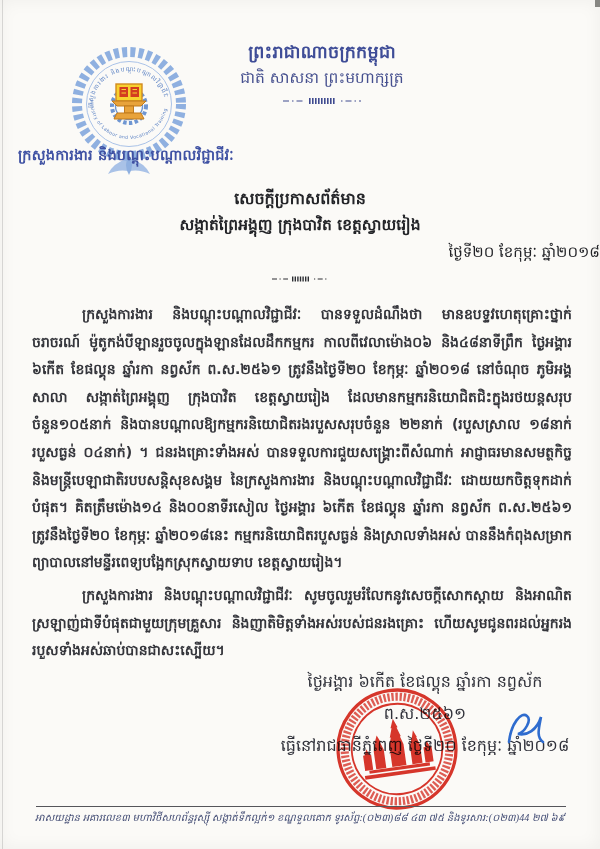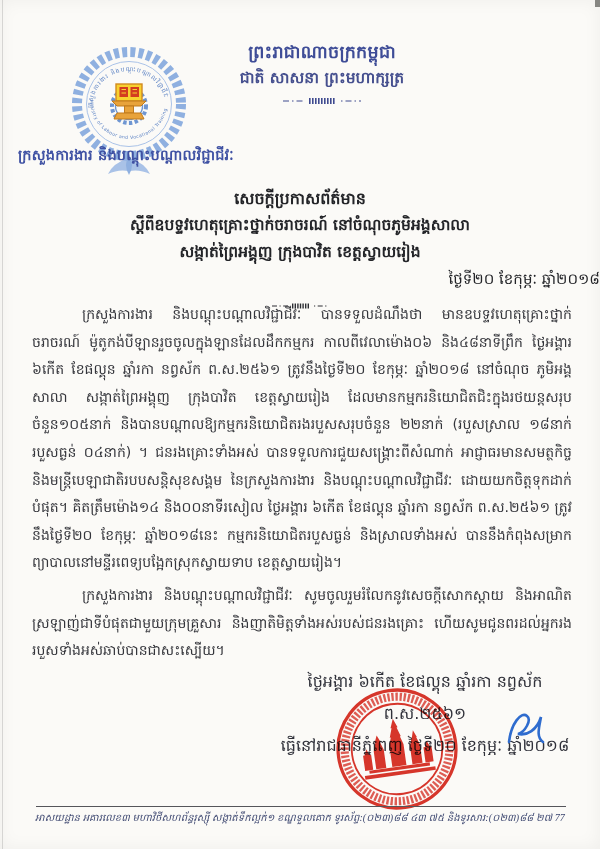--- a/index.html
+++ b/index.html
@@ -16,41 +16,41 @@
   }
   .page::before{ 
     content:"";position:absolute;left:2px;top:0;bottom:0;width:1px;
     background:rgba(120,120,120,.25);
   }
   .corner-speck{position:absolute;right:0;top:0;width:5px;height:7px;background:#6a6a66;opacity:.8;}
 
   
   .header-center{position:absolute;left:44px;right:0;top:39px;text-align:center;color:#3e4c97;}
   .kingdom{font-size:17.5px;font-weight:700;letter-spacing:.3px;line-height:26px;}
-  .motto{font-size:15.5px;font-weight:700;color:#46508f;line-height:25px;margin-top:1px;}
+  .motto{font-size:15.5px;font-weight:400;color:#46508f;line-height:25px;margin-top:1px;}
   .orn-divider{display:inline-block;margin-top:4px;}
 
   .emblem{position:absolute;left:62px;top:36px;width:134px;height:146px;}
 
   .ministry-line{
     position:absolute;left:18px;top:146px;
     font-size:14.5px;font-weight:700;color:#3f51a3;letter-spacing:.2px;
   }
 
   
   .title-block{position:absolute;left:0;right:0;top:185px;text-align:center;color:#232428;}
   .title-l1{font-size:16px;font-weight:800;line-height:27px;}
   .title-l2,.title-l3{font-size:15.5px;font-weight:800;line-height:27px;}
   .title-l4{font-size:15px;font-weight:400;line-height:26px;text-align:right;}
   .title-divider{margin-top:3px;}
 
   
   .body-text{
     position:absolute;left:32px;right:28px;top:301px;height:358px;overflow:hidden;
-    font-size:14px;line-height:27.6px;color:#34353b;text-align:justify;
+    font-size:14px;line-height:27.6px;color:#34353b;text-align:justify;font-weight:bold;
   }
   .body-text p{margin:0 0 5px 0;text-indent:50px;}
 
   
   .date-block{
     position:absolute;left:268px;right:18px;top:666px;text-align:center;
     font-size:16px;font-weight:500;color:#30313a;line-height:32px;
   }
 
   
@@ -123,21 +123,20 @@
       <line x1="0" y1="5" x2="20" y2="5" stroke="#3f4a8f" stroke-width="1" stroke-dasharray="6 3 1.5 3"></line>
       <line x1="26" y1="5" x2="52" y2="5" stroke="#3f4a8f" stroke-width="6" stroke-dasharray="1.6 1.4"></line>
       <line x1="58" y1="5" x2="78" y2="5" stroke="#3f4a8f" stroke-width="1" stroke-dasharray="1.5 3 6 3"></line>
     </svg>
   </div>
 
   <div class="ministry-line">ក្រសួងការងារ និងបណ្ដុះបណ្ដាលវិជ្ជាជីវៈ</div>
 
   <div class="title-block">
     <div class="title-l1">សេចក្ដីប្រកាសព័ត៌មាន</div>
-    <div class="title-l2">ស្ដីពីឧបទ្ទវហេតុគ្រោះថ្នាក់ចរាចរណ៍ នៅចំណុចភូមិអង្គសាលា</div>
     <div class="title-l3">សង្កាត់ព្រៃអង្គុញ ក្រុងបាវិត ខេត្តស្វាយរៀង</div>
     <div class="title-l4">ថ្ងៃទី២០ ខែកុម្ភៈ ឆ្នាំ២០១៨</div>
     <div class="title-divider">
       <svg width="56" height="8" viewBox="0 0 56 8">
         <line x1="0" y1="4" x2="16" y2="4" stroke="#2c2d33" stroke-width="1" stroke-dasharray="5 2.5 1.2 2.5"></line>
         <line x1="20" y1="4" x2="38" y2="4" stroke="#2c2d33" stroke-width="5" stroke-dasharray="1.4 1.2"></line>
         <line x1="42" y1="4" x2="56" y2="4" stroke="#2c2d33" stroke-width="1" stroke-dasharray="1.2 2.5 5 2.5"></line>
       </svg>
     </div>
   </div>
@@ -177,15 +176,15 @@
     </svg>
   </div>
 
   <div class="signature">
     <svg viewBox="0 0 52 46" width="52" height="46">
       <path d="M7 36 C 9 18, 19 5, 25 10 C 30 14, 23 26, 16 28 C 25 30, 35 24, 39 11 C 37 22, 34 31, 41 36" fill="none" stroke="#2f6cce" stroke-width="2.6" stroke-linecap="round"></path>
     </svg>
   </div>
 
   <div class="footer-rule"></div>
-  <div class="footer-text">អាសយដ្ឋាន អគារលេខ៣ មហាវិថីសហព័ន្ធរុស្ស៊ី សង្កាត់ទឹកល្អក់១ ខណ្ឌទួលគោក ទូរស័ព្ទ:(០២៣)៨៨ ៤៣ ៧៥  និងទូរសារ:(០២៣)៨៨ ២៧ 77</div>
+  <div class="footer-text">អាសយដ្ឋាន អគារលេខ៣ មហាវិថីសហព័ន្ធរុស្ស៊ី សង្កាត់ទឹកល្អក់១ ខណ្ឌទួលគោក ទូរស័ព្ទ:(០២៣)៨៨ ៤៣ ៧៥  និងទូរសារ:(០២៣)44 ២៧ ៦៩</div>
 
 </div>
 
 </body></html>

